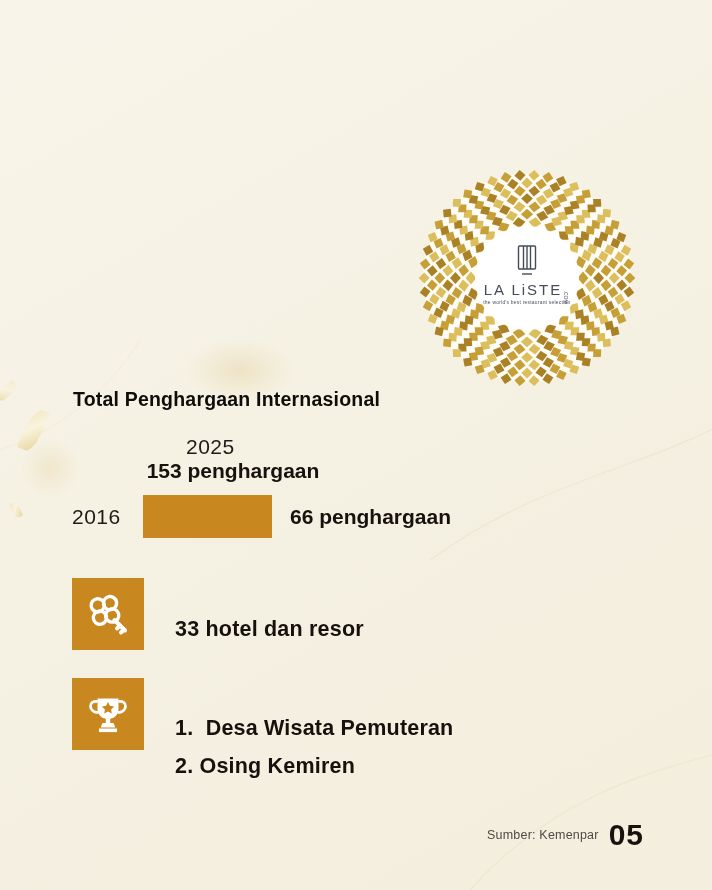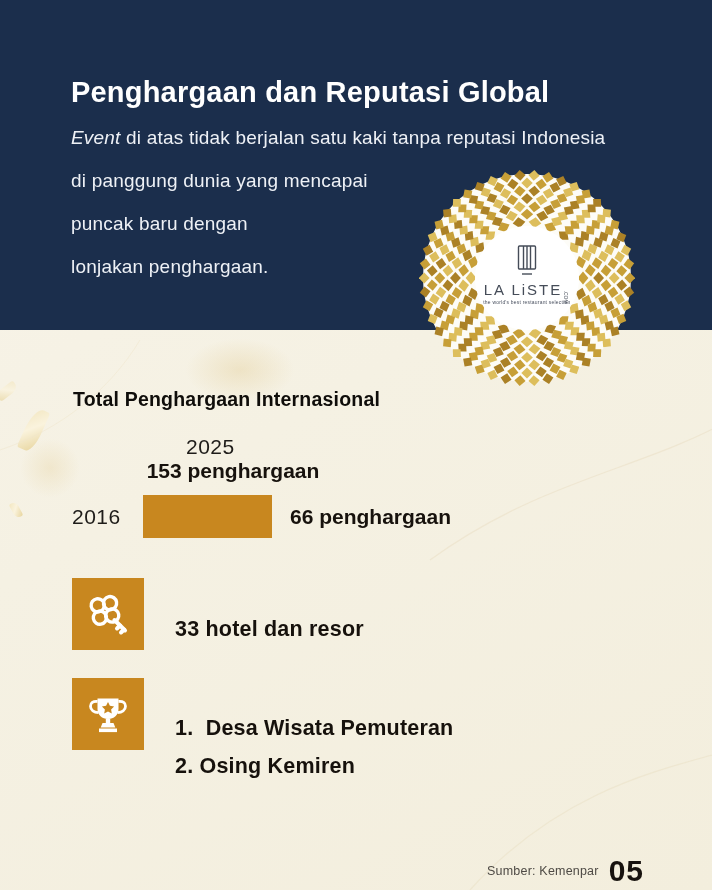--- a/index.html
+++ b/index.html
@@ -88,37 +88,30 @@
   }
   .icon-michelin { top:578px; } .icon-trophy { top:678px; }
   .award-label { position:absolute; left:175px; font-size:21px; font-weight:400; color:#403c37; white-space:pre; }
   .award-line  { position:absolute; left:175px; font-size:21.5px; font-weight:700; color:#16110c; white-space:pre; letter-spacing:.2px; }
   .lbl-michelin { top:585px; } .ln-michelin-0 { top:617px; }
   .lbl-villages { top:686px; } .ln-villages-0 { top:716px; } .ln-villages-1 { top:754px; }
 
   
   .footer {
     position:absolute; right:68px; top:820px; height:30px;
-    display:flex; align-items:center; gap:10px;margin-top:36px;
+    display:flex; align-items:center; gap:10px;
   }
   .footer-source { font-size:12.5px; color:#4e4a45; letter-spacing:.2px; }
   .footer-page { font-size:30px; font-weight:800; color:#17120e; letter-spacing:1px; }
 </style>
 </head>
 <body>
 
 <div class="page">
 
-  <div class="header">
-    <div class="page-title">Penghargaan dan Reputasi Global</div>
-    <div class="intro-line intro-1"><em>Event</em><span> di atas tidak berjalan satu kaki tanpa reputasi Indonesia</span></div>
-    <div class="intro-line intro-2">di panggung dunia yang mencapai</div>
-    <div class="intro-line intro-3">puncak baru dengan</div>
-    <div class="intro-line intro-4">lonjakan penghargaan.</div>
-  </div>
 
   <div class="soft-blob blob-a"></div>
   <div class="soft-blob blob-b"></div>
   <div class="confetti ribbon conf-1"></div>
   <div class="confetti ribbon conf-2"></div>
   <div class="confetti ribbon conf-3"></div>
   <svg class="swirls" viewBox="0 0 712 560">
     <path d="M430 230 C 540 150 640 140 730 90" fill="none" stroke="#eadfc4" stroke-width="1.2" opacity="0.55"></path>
     <path d="M470 560 C 560 460 660 440 730 420" fill="none" stroke="#eadfc4" stroke-width="1.2" opacity="0.5"></path>
     <path d="M0 120 C 60 100 110 60 140 10" fill="none" stroke="#efe5cc" stroke-width="1" opacity="0.5"></path>

